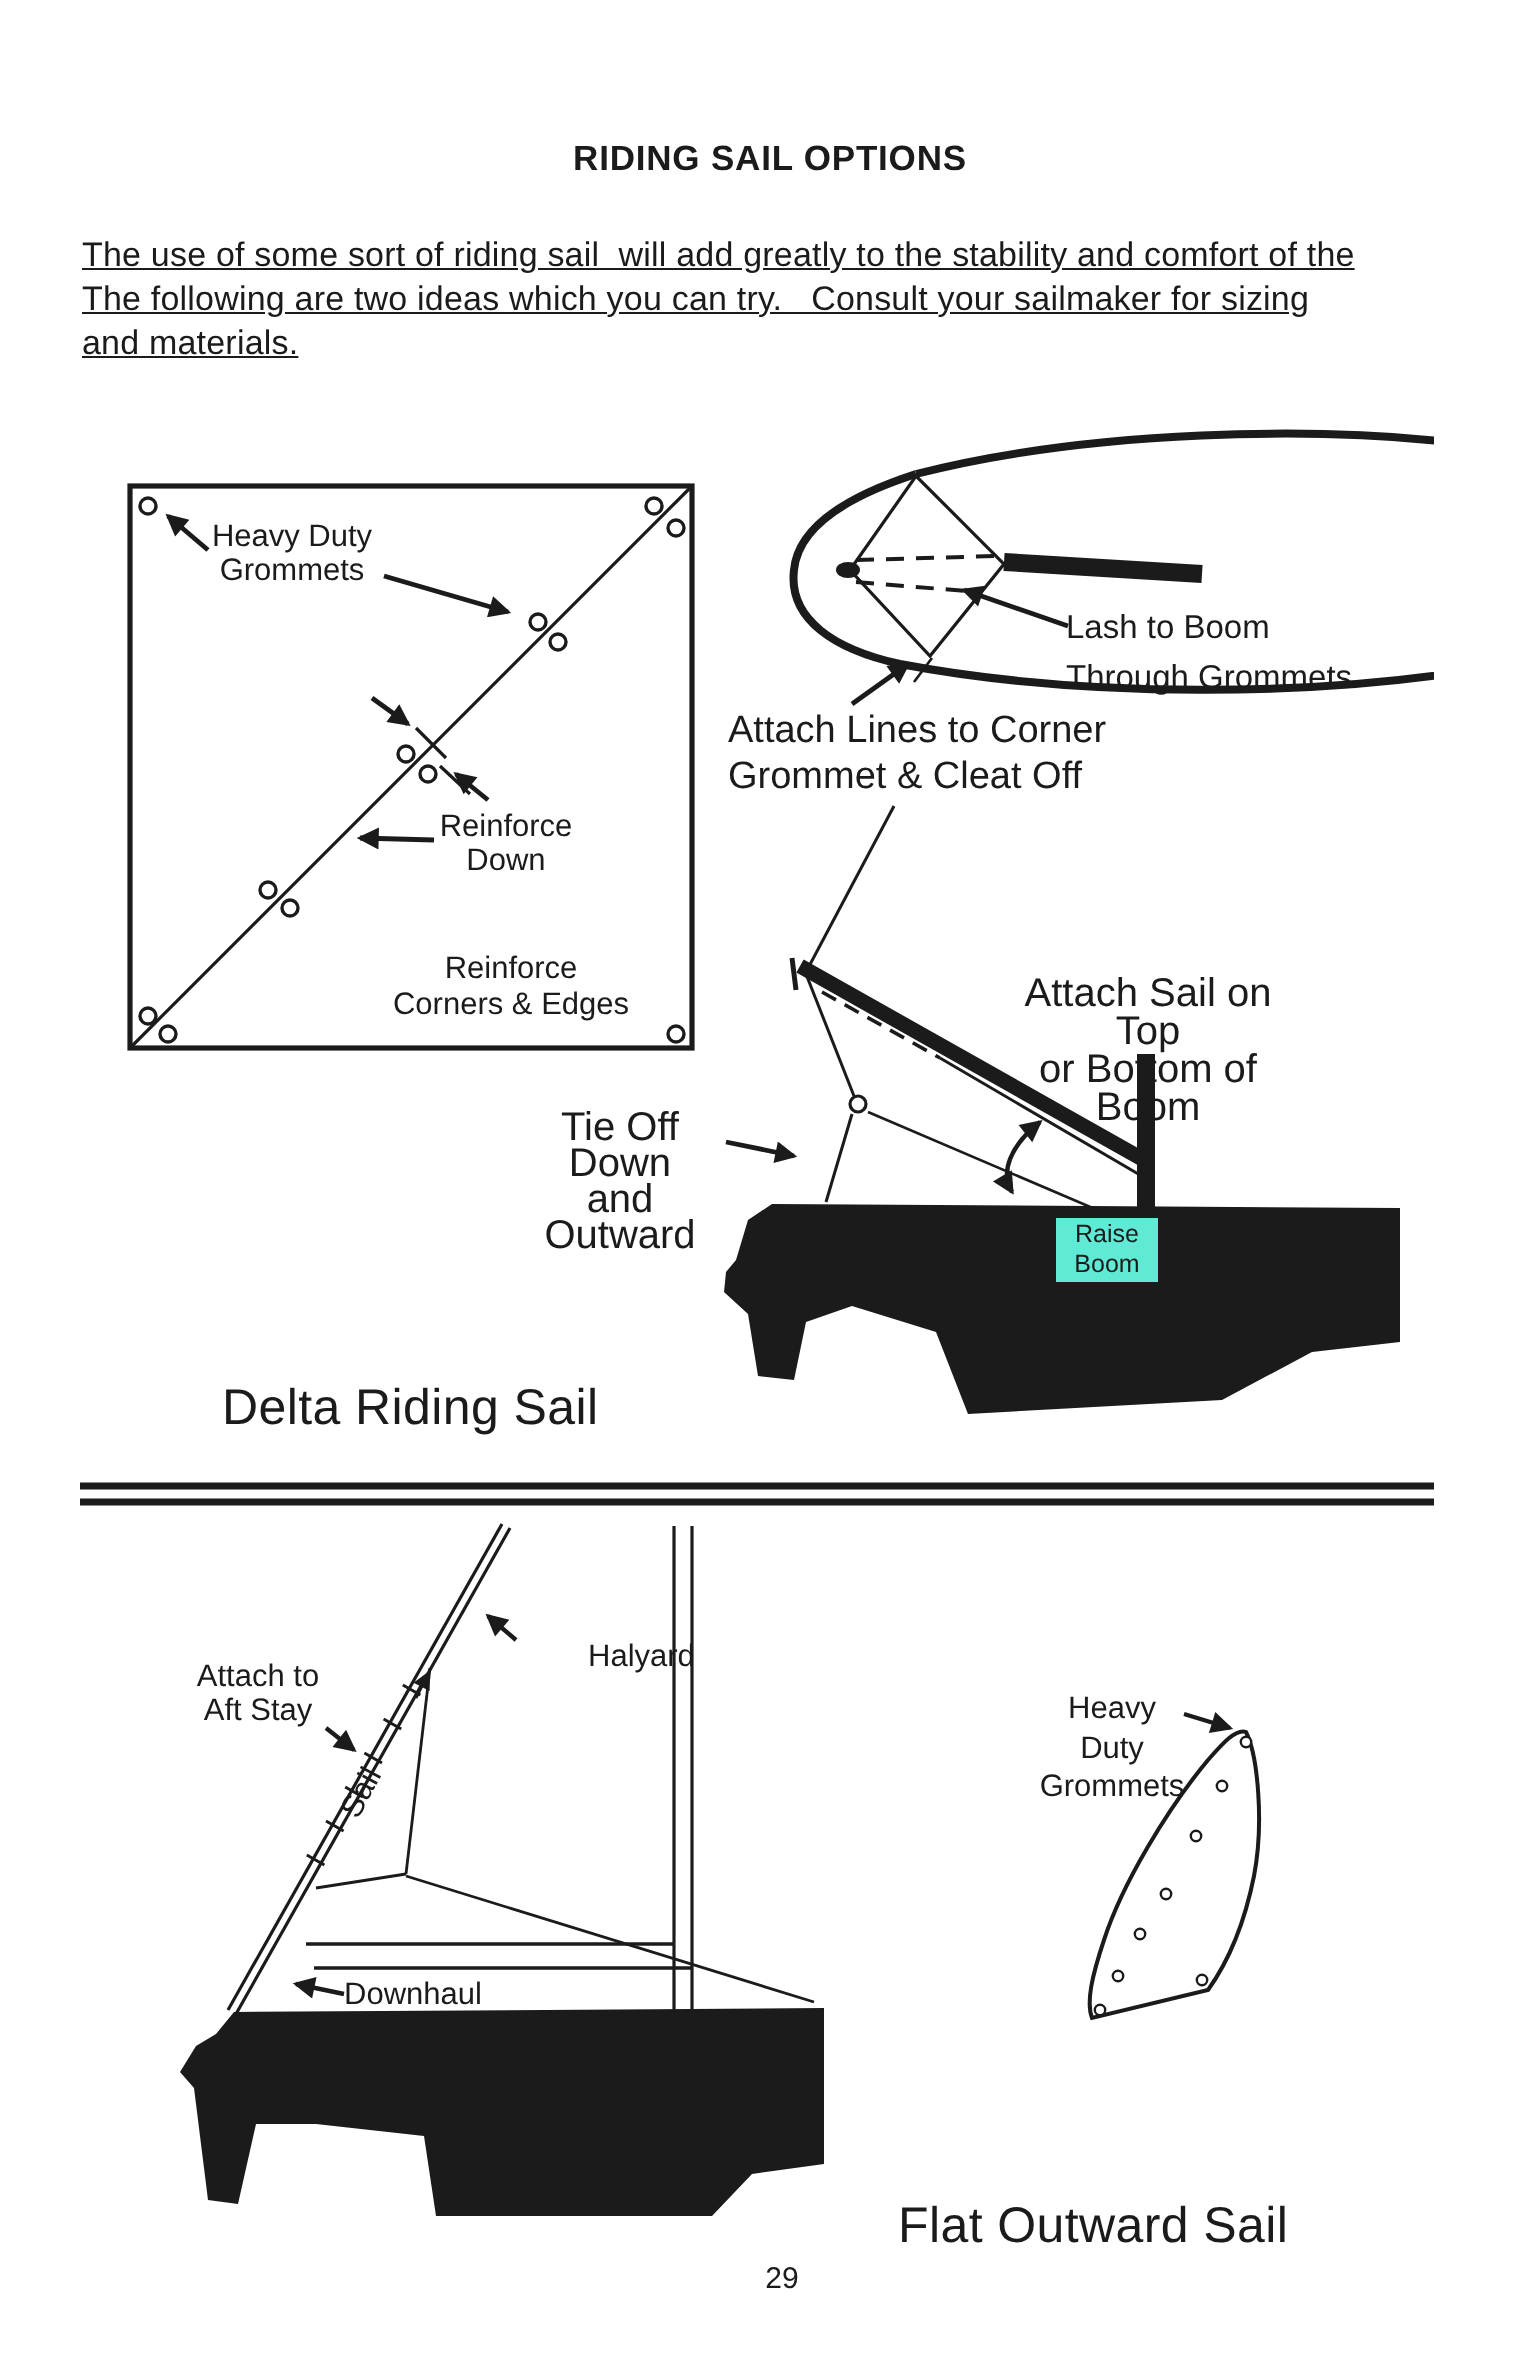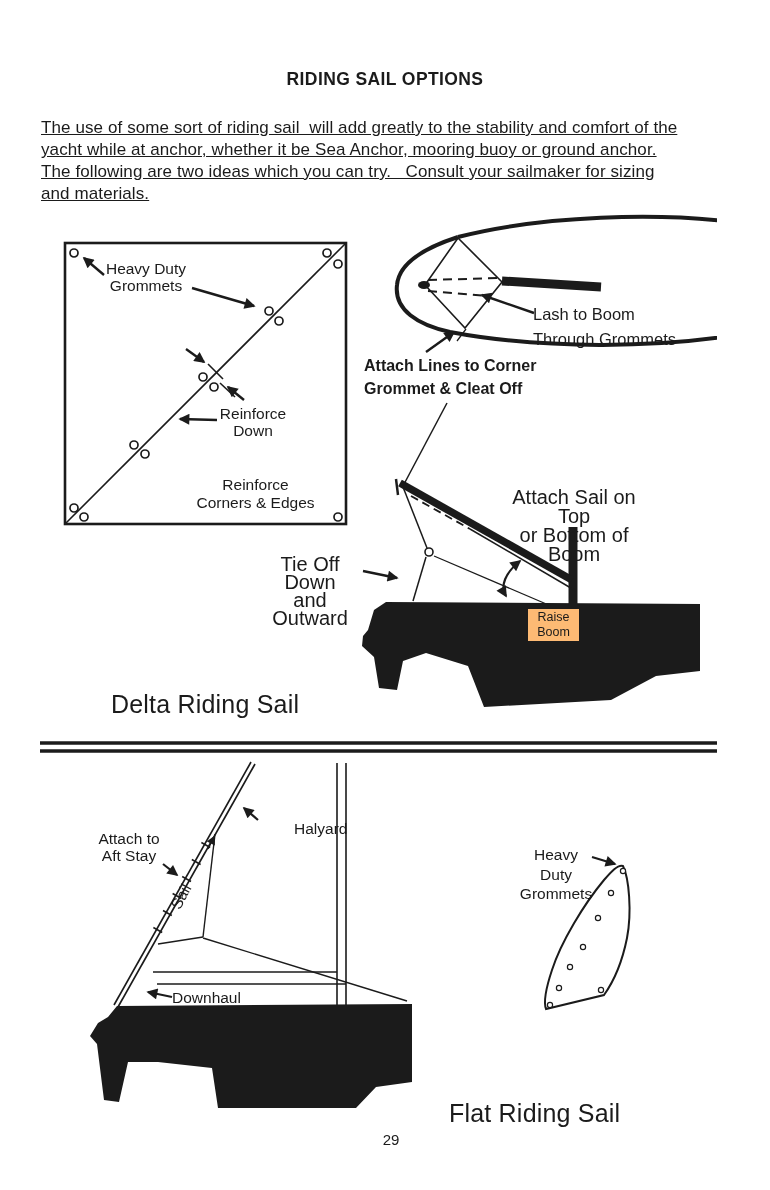--- a/index.html
+++ b/index.html
@@ -8,24 +8,24 @@
   .abs{position:absolute;}
   .page-title{left:0;top:69px;width:770px;text-align:center;
               font-size:17.5px;font-weight:bold;letter-spacing:.4px;}
   .intro{left:41px;top:117px;width:700px;font-size:17px;line-height:22px;letter-spacing:.1px;text-decoration:underline;}
   .intro div{white-space:pre;}
   .diagram-label{font-size:15.5px;line-height:17px;text-align:center;}
   .lbl-heavy-duty{left:93px;top:260px;width:106px;}
   .lbl-reinforce-spine{left:202px;top:405px;width:102px;}
   .lbl-reinforce-corners{left:178px;top:476px;width:155px;line-height:17.5px;}
   .lbl-lash{left:533px;top:302px;font-size:16.5px;line-height:25px;text-align:left;}
-  .lbl-attach-lines{left:364px;top:354px;font-size:16px;line-height:23px;text-align:left;font-weight:bold;}
+  .lbl-attach-lines{left:364px;top:354px;font-size:19px;line-height:23px;text-align:left;}
   .lbl-attach-sail{left:495px;top:488px;width:158px;font-size:20px;line-height:19px;}
   .lbl-tie-off{left:254px;top:555px;width:112px;font-size:20px;line-height:18px;}
-  .raise-boom-box{left:527px;top:608px;width:51px;background:#fdba74;border:1.5px solid #1b1b1b;
+  .raise-boom-box{left:527px;top:608px;width:51px;background:#5eead4;border:1.5px solid #1b1b1b;
                   font-size:12.5px;line-height:14.5px;text-align:center;padding:1px 0 2px 0;}
   .section-heading{font-size:25px;letter-spacing:.2px;}
   .hd-delta{left:111px;top:690px;}
   .hd-flat{left:449px;top:1099px;}
   .lbl-attach-stay{left:82px;top:831px;width:94px;line-height:16.5px;}
   .lbl-halyard{left:247px;top:820px;text-align:left;margin-left:47px;}
   .lbl-sail{left:168px;top:888px;transform:rotate(-62deg);transform-origin:center;}
   .lbl-downhaul{left:172px;top:989px;text-align:center;}
   .lbl-heavy-flat{left:504px;top:845px;width:104px;line-height:19.5px;}
   .page-number{left:0;top:1131px;width:782px;text-align:center;font-size:15px;}
@@ -147,21 +147,20 @@
         <circle cx="601" cy="990" r="2.6" class="grom" stroke-width="1.2"></circle>
       </g>
       <line x1="592" y1="857" x2="615" y2="864" class="ink" stroke-width="2.2" marker-end="url(#ah)"></line>
     </g>
   </svg>
 
   <div class="abs page-title">RIDING SAIL OPTIONS</div>
 
   <div class="abs intro">
     <div>The use of some sort of riding sail  will add greatly to the stability and comfort of the</div>
-    <div>yacht while at anchor, whether it be Sea Anchor, mooring buoy or ground anchor.</div>
     <div>The following are two ideas which you can try.   Consult your sailmaker for sizing</div>
     <div>and materials.</div>
   </div>
 
   <div class="abs diagram-label lbl-heavy-duty">
     <div>Heavy Duty</div>
     <div>Grommets</div>
   </div>
   <div class="abs diagram-label lbl-reinforce-spine">
     <div>Reinforce</div>
@@ -203,16 +202,16 @@
   <div class="abs diagram-label lbl-halyard">Halyard</div>
   <div class="abs diagram-label lbl-sail">Sail</div>
   <div class="abs diagram-label lbl-downhaul">Downhaul</div>
 
   <div class="abs diagram-label lbl-heavy-flat">
     <div>Heavy</div>
     <div>Duty</div>
     <div>Grommets</div>
   </div>
 
-  <div class="abs section-heading hd-flat">Flat Riding Sail</div>
+  <div class="abs section-heading hd-flat">Flat Outward Sail</div>
 
   <div class="abs page-number">29</div>
 </div>
 
 </body></html>

